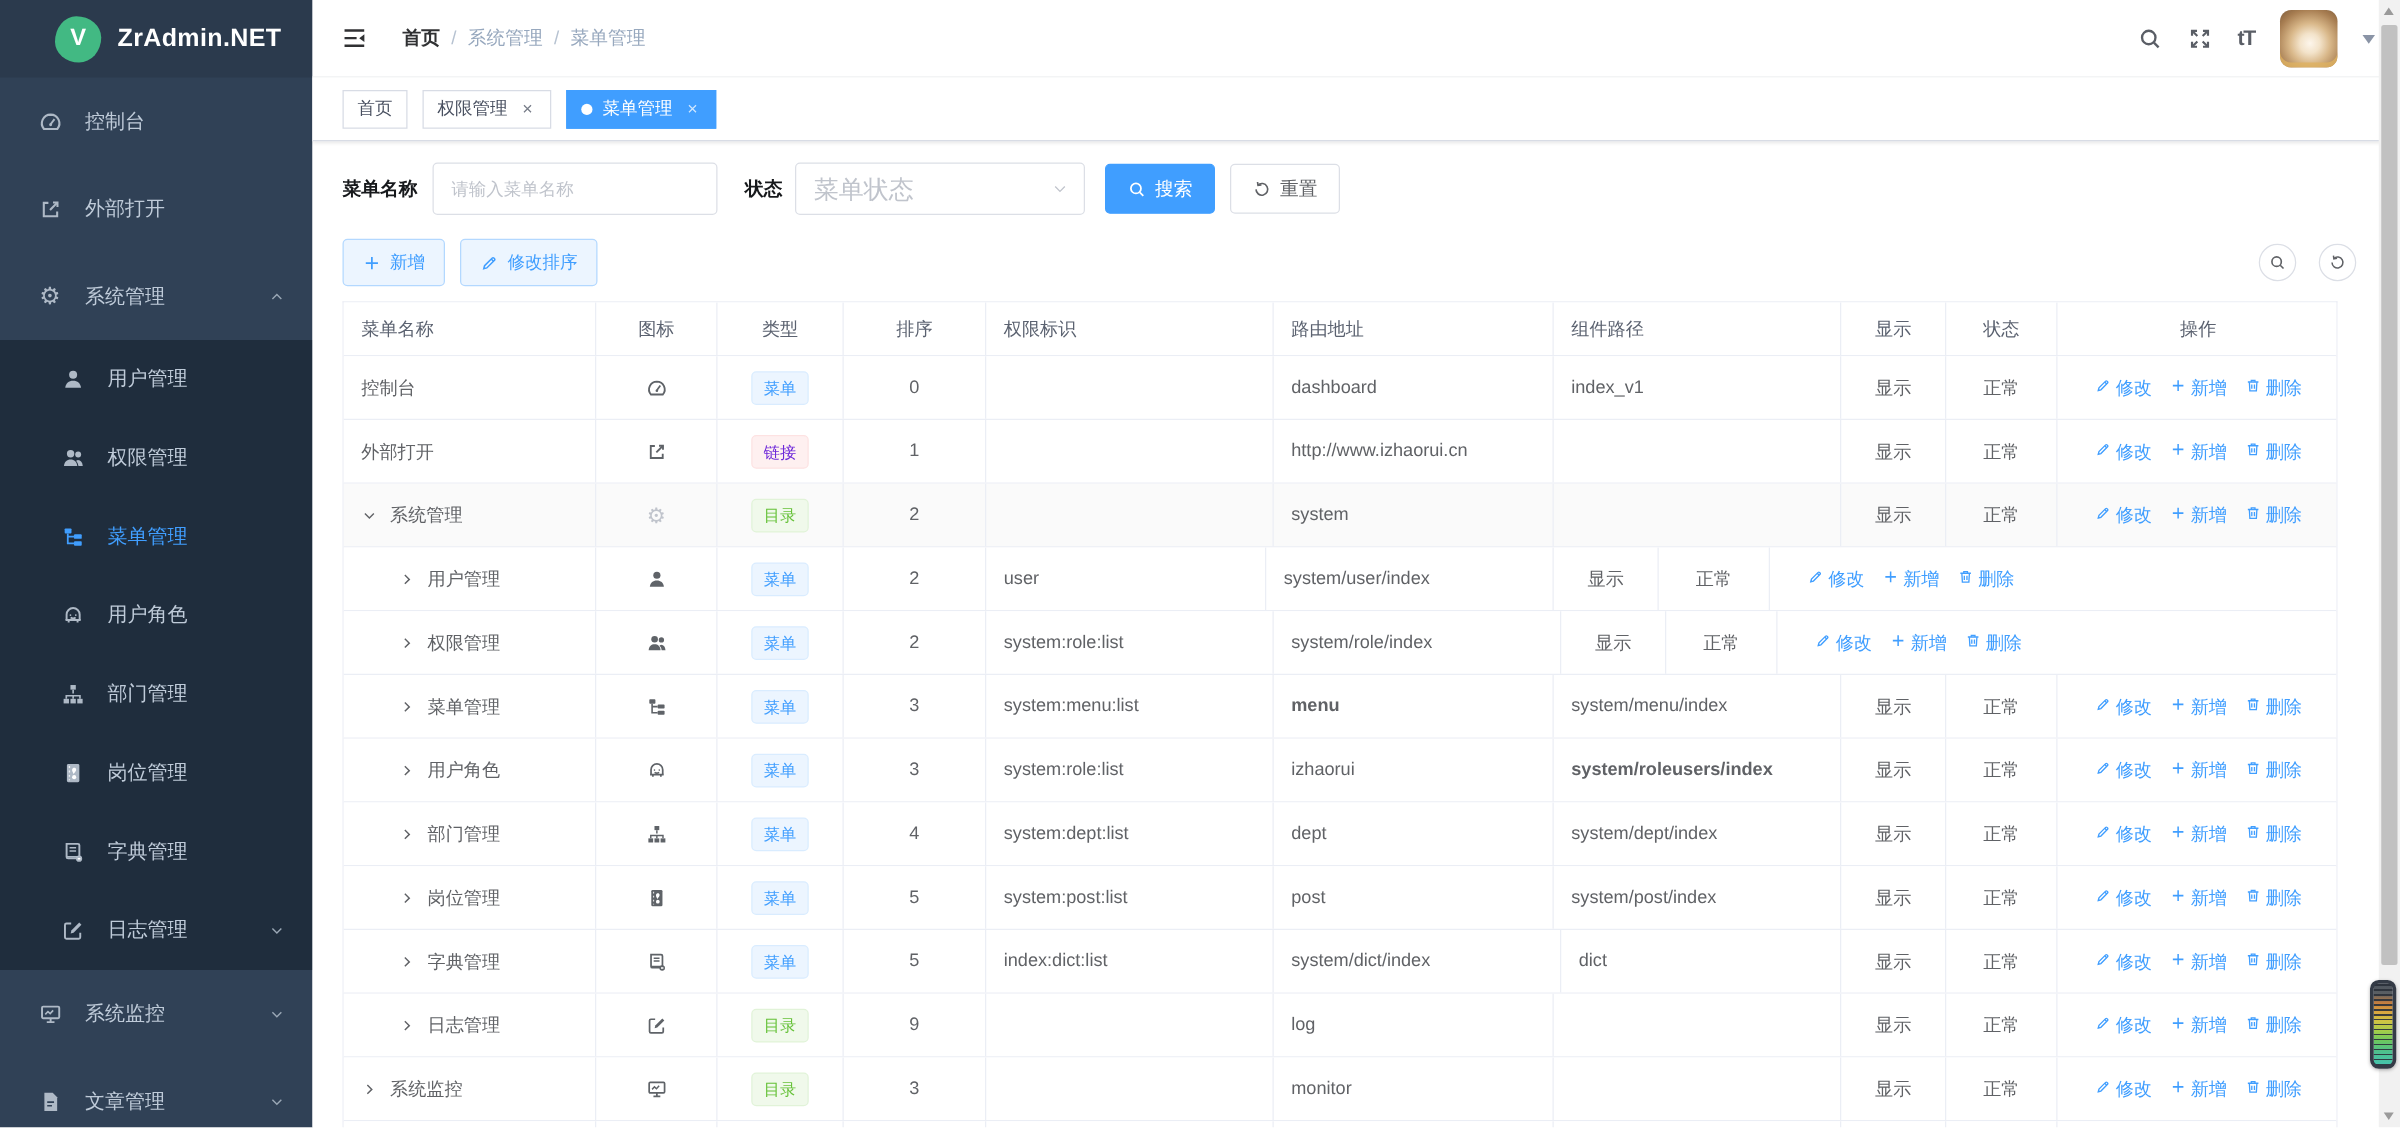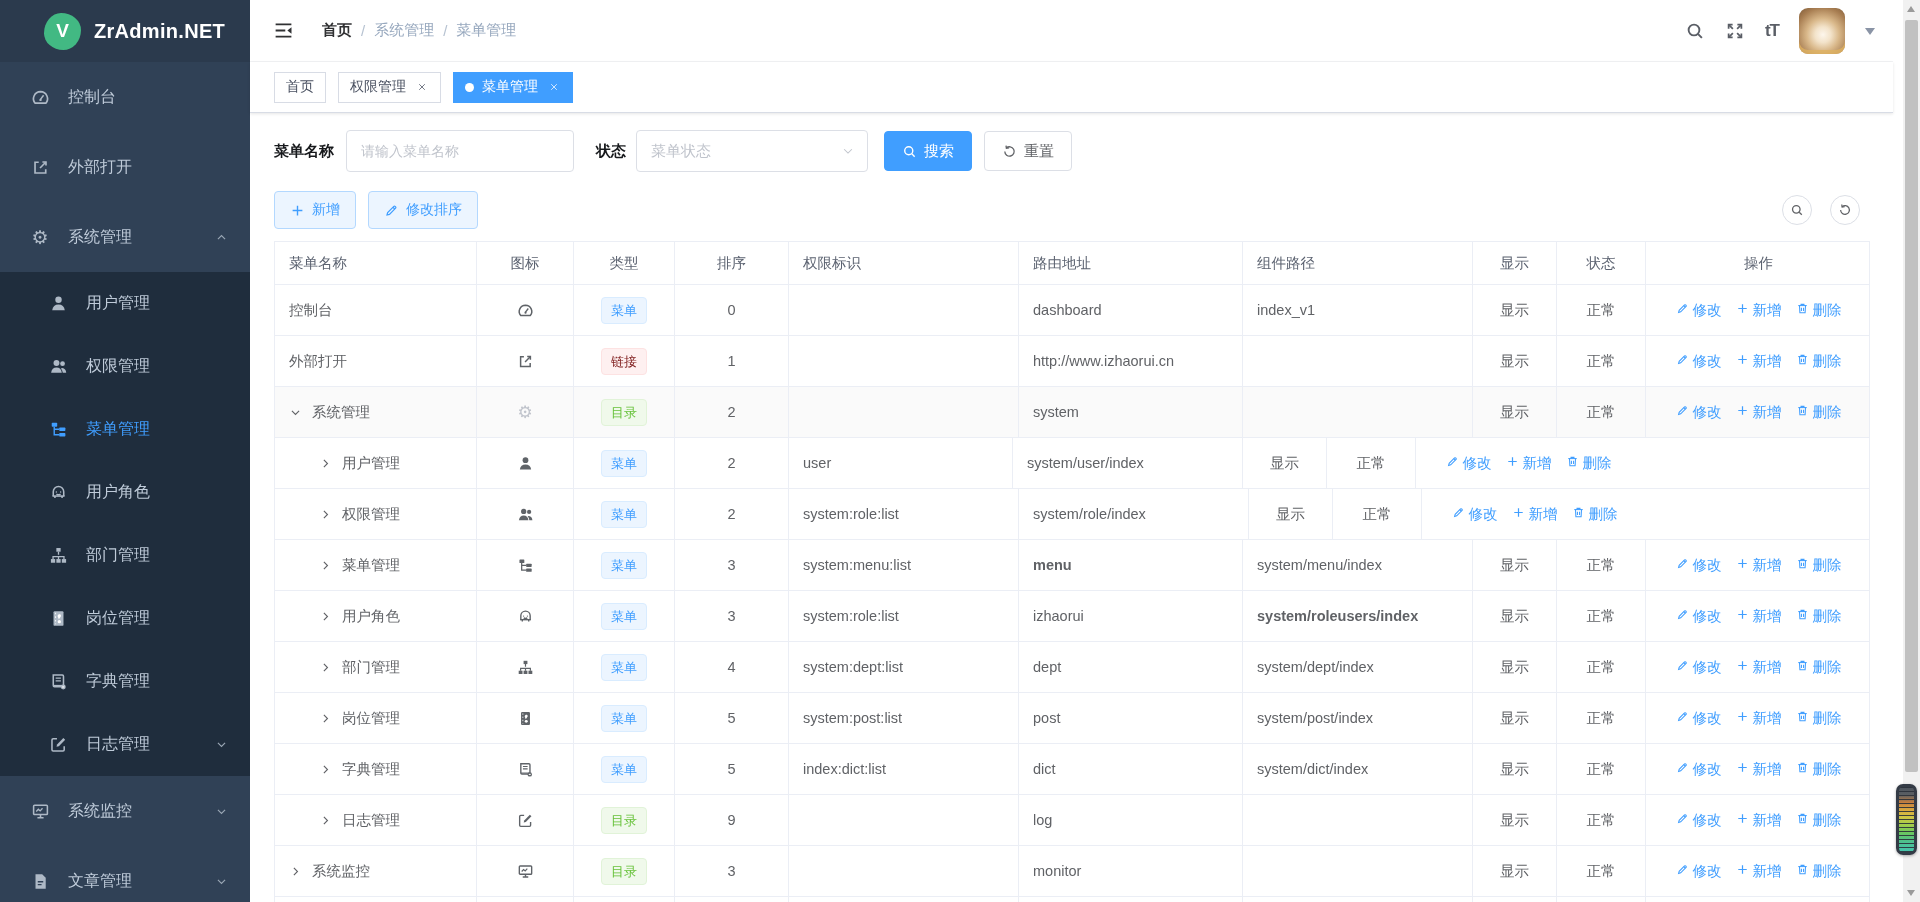--- a/index.html
+++ b/index.html
@@ -17,21 +17,21 @@
   .submenu .s-item { height:63px; padding-left:48px; }
   .s-icon { width:20px; height:20px; margin-right:18px; display:inline-flex; align-items:center; justify-content:center; color:#aeb9c6; flex:none; }
   .s-icon svg { width:19px; height:19px; }
   .glyph { font-size:19px; line-height:1; }
   .s-item.active { color:#409eff; }
   .s-item.active .s-icon { color:#409eff; }
   .s-arrow { margin-left:auto; color:#9aa7b5; display:inline-flex; }
   .s-arrow svg { width:13px; height:13px; }
 
   
-  .main { flex:1; display:flex; flex-direction:column; height:100%; background:#fff; margin-right:27px; min-width:0; }
+  .main { flex:1; display:flex; flex-direction:column; height:100%; background:#fff; margin-right:2px; min-width:0; }
   .navbar { height:62px; display:flex; align-items:center; padding:0 18px 0 23px; border-bottom:1px solid #f2f3f5; flex:none; }
   .hamburger { display:inline-flex; color:#303133; cursor:pointer; }
   .hamburger svg { width:21px; height:21px; }
   .breadcrumb { margin-left:28px; display:flex; align-items:center; gap:9px; font-size:15px; color:#97a8be; }
   .crumb { cursor:default; }
   .crumb.first { color:#303133; font-weight:bold; cursor:pointer; }
   .crumb-sep { color:#b6c2d1; }
   .nav-right { margin-left:auto; display:flex; align-items:center; gap:20px; color:#5a5e66; }
   .nav-icon { display:inline-flex; cursor:pointer; }
   .nav-icon svg { width:20px; height:20px; }
@@ -50,21 +50,21 @@
   .tab-close svg { width:10px; height:10px; }
 
   
   .content { flex:1; padding:16px 33px 0 24px; overflow:hidden; }
   .filter-row { display:flex; align-items:center; height:44px; }
   .f-label { font-size:15px; font-weight:bold; color:#17191c; white-space:nowrap; }
   .text-input { width:228px; height:42px; border:1px solid #dcdfe6; border-radius:4px; margin-left:12px; padding:0 14px; font-size:14px; color:#606266; font-family:inherit; outline:none; }
   .text-input::placeholder { color:#c0c4cc; }
   .status-label { margin-left:22px; }
   .select-box { width:232px; height:42px; border:1px solid #dcdfe6; border-radius:4px; margin-left:10px; display:flex; align-items:center; padding:0 12px 0 14px; cursor:pointer; background:#fff; }
-  .select-box .ph { flex:1; font-size:15px; color:#c0c4cc; }
+  .select-box .ph { flex:1; font-size:20px; color:#c0c4cc; }
   .select-arrow { color:#c0c4cc; display:inline-flex; }
   .select-arrow svg { width:14px; height:14px; }
   .btn { height:40px; border-radius:4px; border:1px solid #dcdfe6; background:#fff; color:#606266; font-size:15px; display:inline-flex; align-items:center; gap:7px; padding:0 17px; cursor:pointer; font-family:inherit; white-space:nowrap; }
   .btn svg { width:15px; height:15px; }
   .btn.primary { background:#409eff; border-color:#409eff; color:#fff; margin-left:16px; }
   .btn.reset { margin-left:12px; }
   .btn.plain { background:#ecf5ff; border-color:#b3d8ff; color:#409eff; height:38px; font-size:14px; padding:0 15px; }
   .btn.plain + .btn.plain { margin-left:12px; }
   .toolbar-row { margin-top:18px; display:flex; align-items:center; }
   .toolbar-right { margin-left:auto; display:flex; gap:18px; }
@@ -81,21 +81,21 @@
   .t-cell:last-child { border-right:none; }
   .t-cell.center { justify-content:center; padding:0; }
   .row-arrow { width:23px; display:inline-flex; color:#606266; flex:none; cursor:pointer; }
   .row-arrow svg { width:13px; height:13px; }
   .t-icon { display:inline-flex; color:#5f6368; }
   .t-icon svg { width:17px; height:17px; }
   .t-icon .glyph { font-size:17px; }
   .t-icon.muted { color:#c0c4cc; }
   .tag { padding:6px 9px; border-radius:4px; font-size:13px; line-height:1; border:1px solid; }
   .tag.blue  { color:#409eff; background:#ecf5ff; border-color:#d9ecff; }
-  .tag.red   { color:#7f1d1d; background:#fef0f0; border-color:#fde2e2; }
+  .tag.red   { color:#6d28d9; background:#fef0f0; border-color:#fde2e2; }
   .tag.green { color:#67c23a; background:#f0f9eb; border-color:#e1f3d8; }
   .ops { display:flex; align-items:center; justify-content:center; gap:14px; color:#409eff; }
   .op-link { display:inline-flex; align-items:center; gap:4px; cursor:pointer; }
   .op-link svg { width:13px; height:13px; }
 
   
   .scrollbar { position:absolute; right:0; top:0; width:17px; height:100%; background:#f1f1f1; z-index:10; }
   .sb-thumb { position:absolute; top:20px; left:2px; width:13px; height:752px; background:#c1c1c1; border-radius:2px; }
   .sb-arrow { position:absolute; left:4px; width:0; height:0; border:4.5px solid transparent; }
   .sb-arrow.up { top:6px; border-bottom:6px solid #9a9a9a; border-top:none; }
@@ -893,22 +893,22 @@
                   <circle cx="12" cy="12.6" r="2.1" fill="currentColor"></circle>
                   <path d="M11.1 12.6h1.8" stroke="#fff" stroke-width="1"></path>
                 </svg>
               </span>
             </div>
             <div class="t-cell center" style="width: 101px;">
               <span class="tag blue">菜单</span>
             </div>
             <div class="t-cell center" style="width: 114px;">5</div>
             <div class="t-cell" style="width: 230px;">index:dict:list</div>
+            <div class="t-cell" style="width: 230px;">system/dict/index</div>
             <div class="t-cell" style="width: 224px;">dict</div>
-            <div class="t-cell" style="width: 230px;">system/dict/index</div>
             <div class="t-cell center" style="width: 84px;">显示</div>
             <div class="t-cell center" style="width: 89px;">正常</div>
             <div class="t-cell center ops" style="width: 225px;">
               <span class="op-link">
                 <span><svg viewBox="0 0 16 16" fill="none" stroke="currentColor" stroke-width="1.3">
                     <path d="M3.2 12.8l.7-2.6 6.6-6.6a.9.9 0 0 1 1.3 0l.6.6a.9.9 0 0 1 0 1.3l-6.6 6.6z"></path>
                     <path d="M9.6 4.5l1.9 1.9"></path>
                   </svg></span>
                 <span>修改</span>
               </span>

